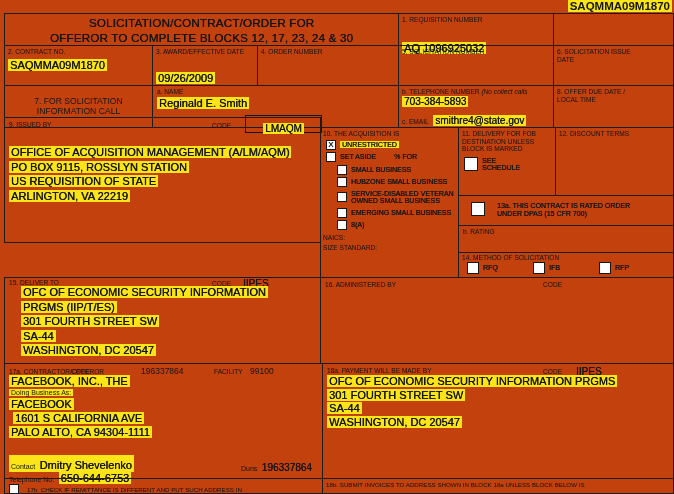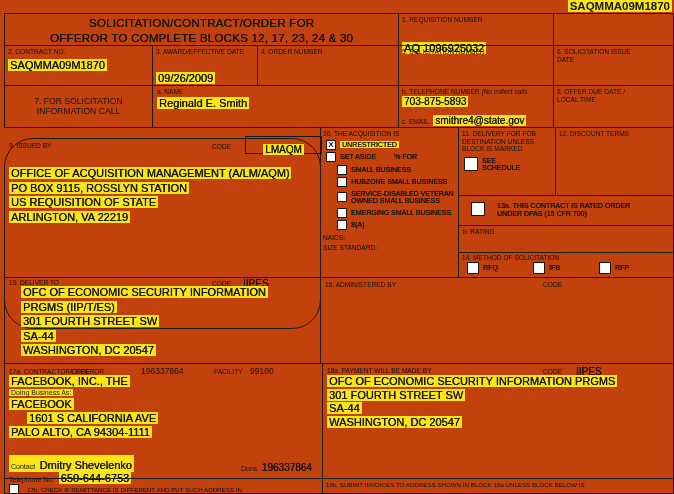--- a/index.html
+++ b/index.html
@@ -65,28 +65,28 @@
 
   <div class="cell ctr" style="left:4px;top:85px;width:149px;height:43px;padding-top:10px;">
     <div class="bold" style="font-size:8.6px;line-height:10px;width:110px;margin:0 auto;">7. FOR SOLICITATION INFORMATION CALL</div>
   </div>
   <div class="cell" style="left:152px;top:85px;width:247px;height:43px;padding:2px 4px;">
     <div class="lbl">a. NAME</div>
     <div class="val" style="margin-top:1px;"><span class="hl">Reginald E. Smith</span></div>
   </div>
   <div class="cell" style="left:398px;top:85px;width:156px;height:43px;padding:2px 3px;">
     <div class="lbl" style="white-space:nowrap;"><span>b. TELEPHONE NUMBER</span> <i>(No collect calls</i></div>
-    <div class="val-md"><span class="hl">703-875-5893</span></div>
+    <div class="val-md"><span class="hl">703-384-5893</span></div>
     <div style="margin-top:2px;"><span class="lbl" style="display:inline;">c. EMAIL</span> <span class="val-md hl">smithre4@state.gov</span></div>
   </div>
   <div class="cell" style="left:553px;top:85px;width:121px;height:43px;padding:2px 3px;">
     <div class="lbl" style="width:90px;">8. OFFER DUE DATE / LOCAL TIME</div>
   </div>
 
-  <div class="cell" style="left:4px;top:138px;width:317px;height:191px;border-radius:29px;">
+  <div class="cell" style="left:4px;top:117px;width:317px;height:126px;">
     <div class="lbl abs" style="left:4px;top:3px;">9. ISSUED BY</div>
     <div class="lbl abs" style="left:207px;top:4px;">CODE</div>
     <div class="codebox" style="left:240px;top:-3px;width:77px;height:18px;padding-top:2px;">
       <span class="hl val-md bold">LMAQM</span>
     </div>
     <div class="addr" style="left:4px;top:27px;">
       <div><span class="hl">OFFICE OF ACQUISITION MANAGEMENT (A/LM/AQM)</span></div>
       <div><span class="hl">PO BOX 9115, ROSSLYN STATION</span></div>
       <div><span class="hl">US REQUISITION OF STATE</span></div>
       <div><span class="hl">ARLINGTON, VA 22219</span></div>
@@ -185,21 +185,21 @@
 
   <div class="cell" style="left:4px;top:363px;width:319px;height:116px;">
     <div class="lbl abs" style="left:4px;top:4px;">17a. CONTRACTOR/OFFEROR</div>
     <div class="lbl abs" style="left:66px;top:4px;">CODE</div>
     <div class="abs" style="left:136px;top:2px;font-size:8.5px;">196337864</div>
     <div class="lbl abs" style="left:209px;top:4px;">FACILITY</div>
     <div class="abs" style="left:245px;top:2px;font-size:8.5px;">99100</div>
     <div class="val abs" style="left:4px;top:11px;"><span class="hl">FACEBOOK, INC., THE</span></div>
     <div class="abs" style="left:4px;top:25px;font-size:7px;"><span class="hl">Doing Business As:</span></div>
     <div class="val abs" style="left:4px;top:34px;"><span class="hl">FACEBOOK</span></div>
-    <div class="val abs" style="left:22px;top:48px;text-align:right;"><span class="hl">1601 S CALIFORNIA AVE</span></div>
+    <div class="val abs" style="left:8px;top:48px;text-align:right;"><span class="hl">1601 S CALIFORNIA AVE</span></div>
     <div class="val abs" style="left:4px;top:62px;"><span class="hl">PALO ALTO, CA 94304-1111</span></div>
     <div class="abs" style="left:4px;top:91px;"><span class="hl"><span style="font-size:7px;">Contact</span> <span class="val">Dmitry Shevelenko</span></span></div>
     <div class="abs" style="left:4px;top:104px;"><span style="font-size:7px;">Telephone No.</span> <span class="val hl">650-644-6753</span></div>
     <div class="abs" style="left:236px;top:93px;"><span style="font-size:7px;">Duns</span> <span class="val-md">196337864</span></div>
   </div>
 
   <div class="cell" style="left:322px;top:363px;width:352px;height:116px;">
     <div class="lbl abs" style="left:4px;top:3px;">18a. PAYMENT WILL BE MADE BY</div>
     <div class="lbl abs" style="left:220px;top:4px;">CODE</div>
     <div class="val-md abs" style="left:253px;top:2px;">IIPES</div>

